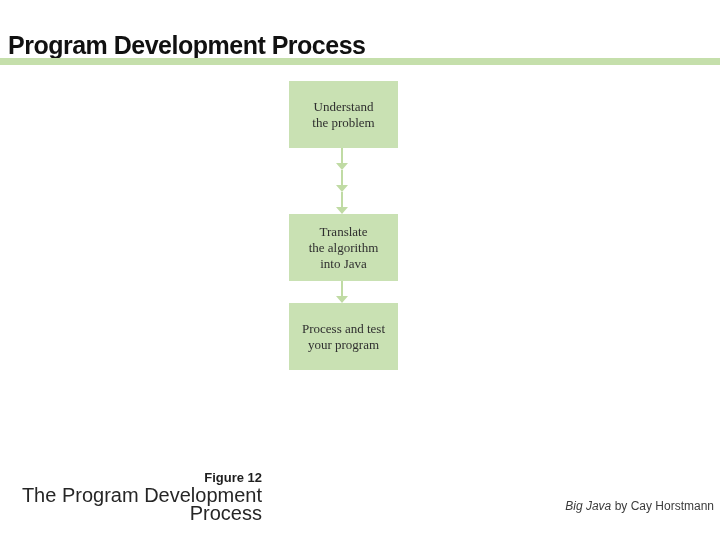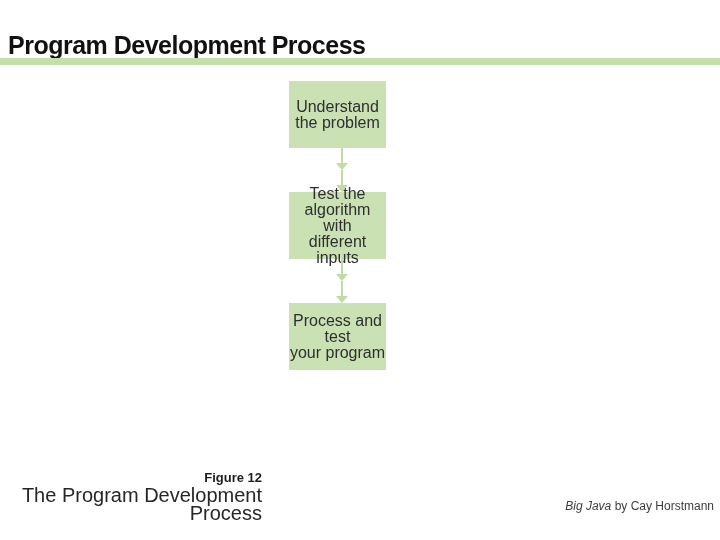--- a/index.html
+++ b/index.html
@@ -31,29 +31,29 @@
     background: linear-gradient(to bottom, #b9d69c 0%, var(--accent-bar, #c5dfab) 55%, #d8ead 100%);
     background-color: var(--accent-bar, #c5dfab);
   }
 
   .flowchart {
     position: absolute;
     left: 289px; top: 81px;
     width: 106px;
   }
   .fbox {
-    width: 97px; height: 67px;
+    width: 109px; height: 67px;
     background: var(--box-fill, #c9e1b3);
     display: flex;
     align-items: center;
     justify-content: center;
     text-align: center;
     white-space: pre-line;
-    font-family: Liberation Sans, sans-serif;
-    font-size: 16px;
+    font-family: Liberation Serif, serif;
+    font-size: 13px;
     line-height: 16px;
     color: var(--box-text, #2f2f2f);
   }
   .arrow { position: relative; width: 106px; height: 22px; }
   .arrow .stem {
     position: absolute; left: 52px; top: 0;
     width: 2px; height: 16px;
     background: var(--arrow, #c0dba4);
   }
   .arrow .head {
@@ -106,27 +106,27 @@
     <div class="fbox">Understand
 the problem</div>
     <div class="arrow">
       <div class="stem"></div>
       <div class="head"></div>
     </div>
     <div class="arrow">
       <div class="stem"></div>
       <div class="head"></div>
     </div>
-    <div class="fbox">Test the
-algorithm with
-different inputs</div>
     <div class="arrow">
       <div class="stem"></div>
       <div class="head"></div>
     </div>
+    <div class="fbox">Translate
+the algorithm
+into Java</div>
     <div class="arrow">
       <div class="stem"></div>
       <div class="head"></div>
     </div>
     <div class="fbox">Process and test
 your program</div>
   </div>
 
   <div class="caption-block">
     <div class="figure-label">Figure 12</div>

